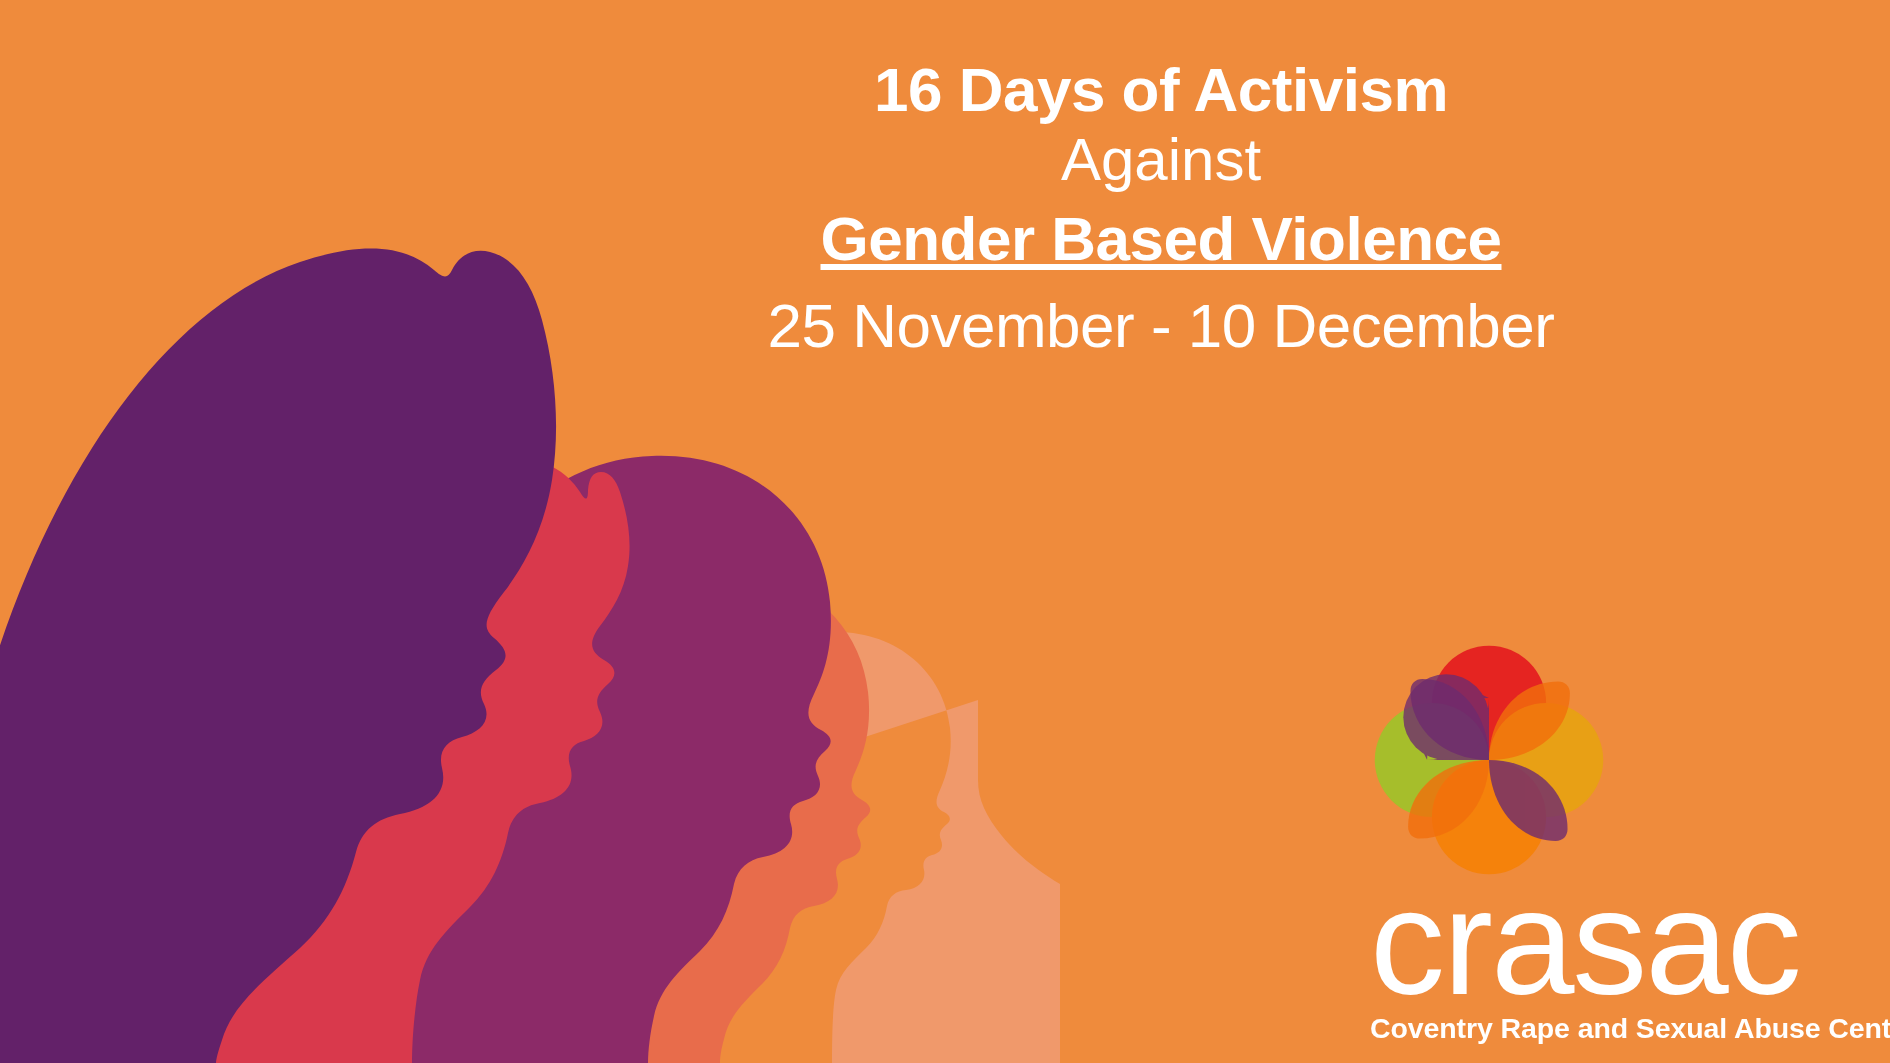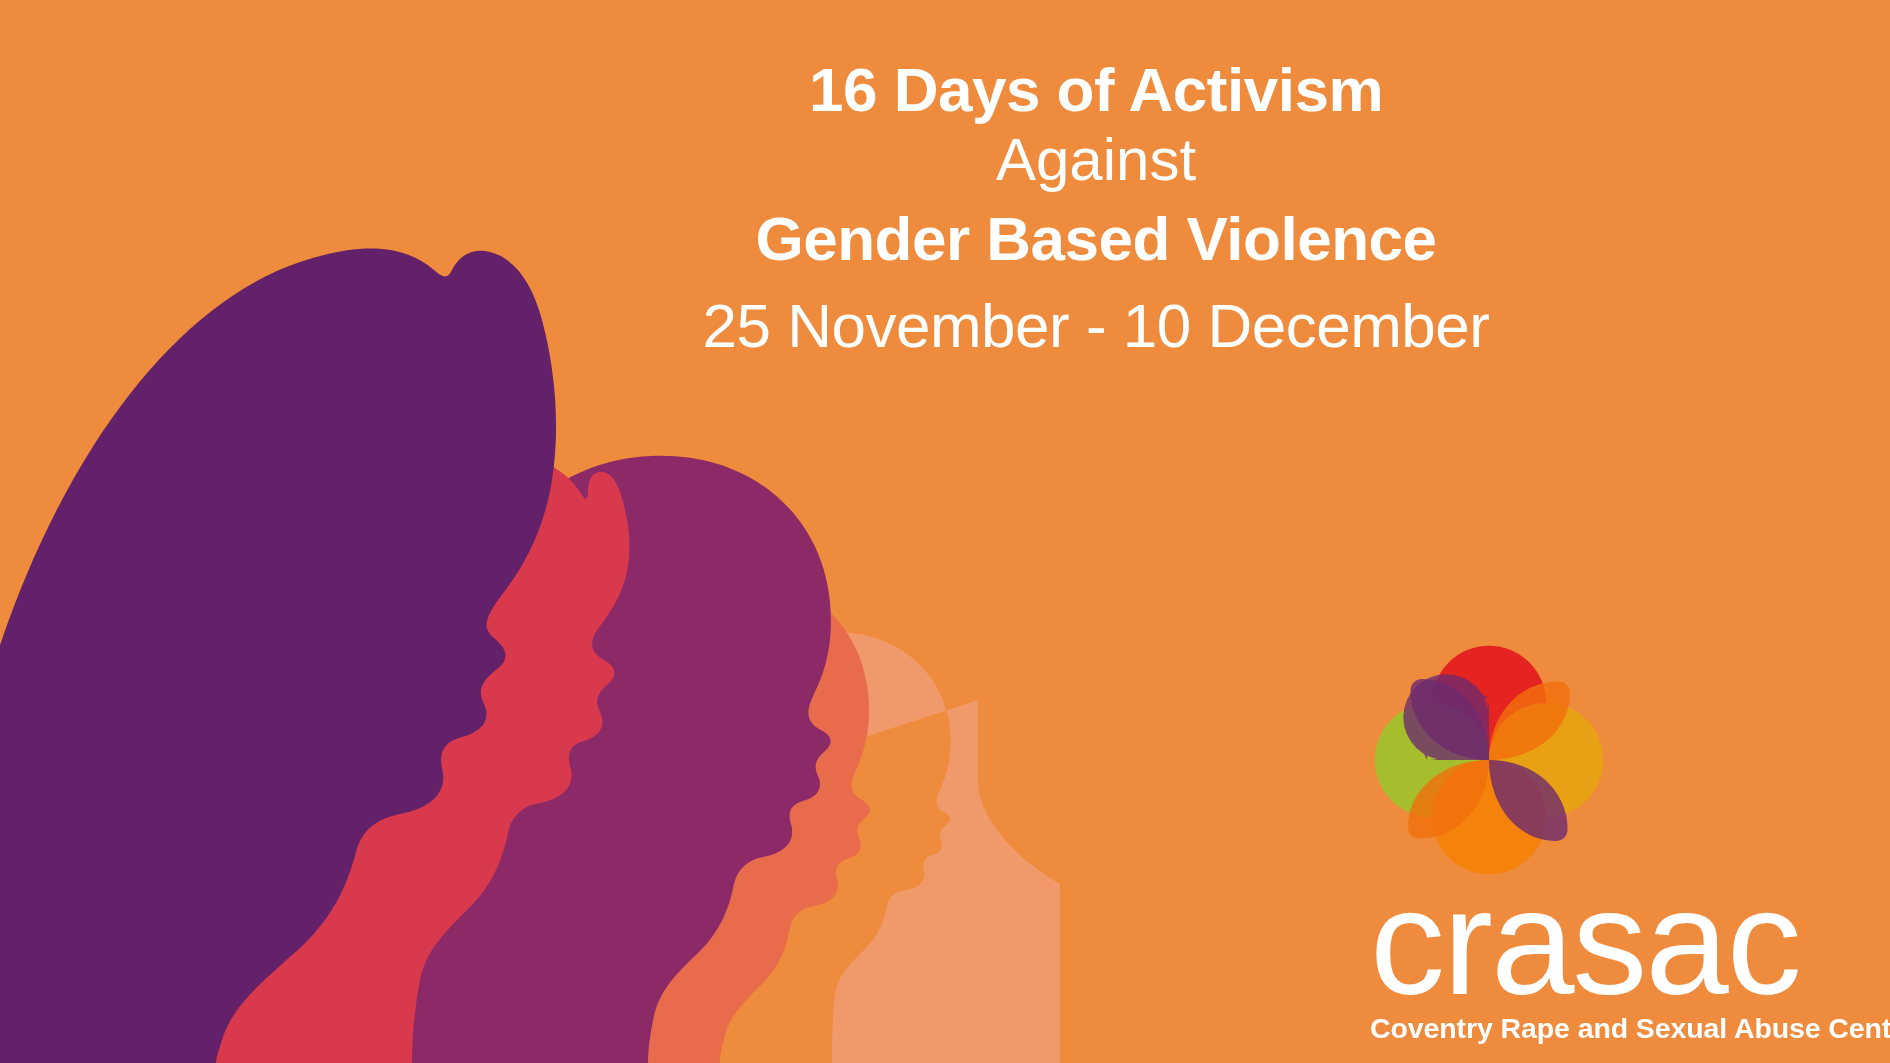--- a/index.html
+++ b/index.html
@@ -22,21 +22,21 @@
     left: 0;
     top: 0;
     width: 1060px;
     height: 1063px;
   }
   .silhouettes svg { display: block; width: 100%; height: 100%; }
 
   
   .headline {
     position: absolute;
-    left: 591px;
+    left: 656px;
     top: 55px;
     width: 1010px;
     text-align: center;
     color: #ffffff;
     line-height: 1.14;
   }
   .hl-line { display: block; white-space: nowrap; }
   .hl-1 {
     font-size: 62px;
     font-weight: 700;
@@ -46,20 +46,21 @@
     font-size: 60px;
     font-weight: 400;
     letter-spacing: 0px;
     margin-top: 0;
   }
   .hl-3 {
     font-size: 62px;
     font-weight: 700;
     letter-spacing: -0.5px;
     margin-top: 10px;
+    text-decoration: underline;
   }
   .hl-4 {
     font-size: 62px;
     font-weight: 400;
     letter-spacing: -0.5px;
     margin-top: 16px;
   }
 
   
   .logo {

